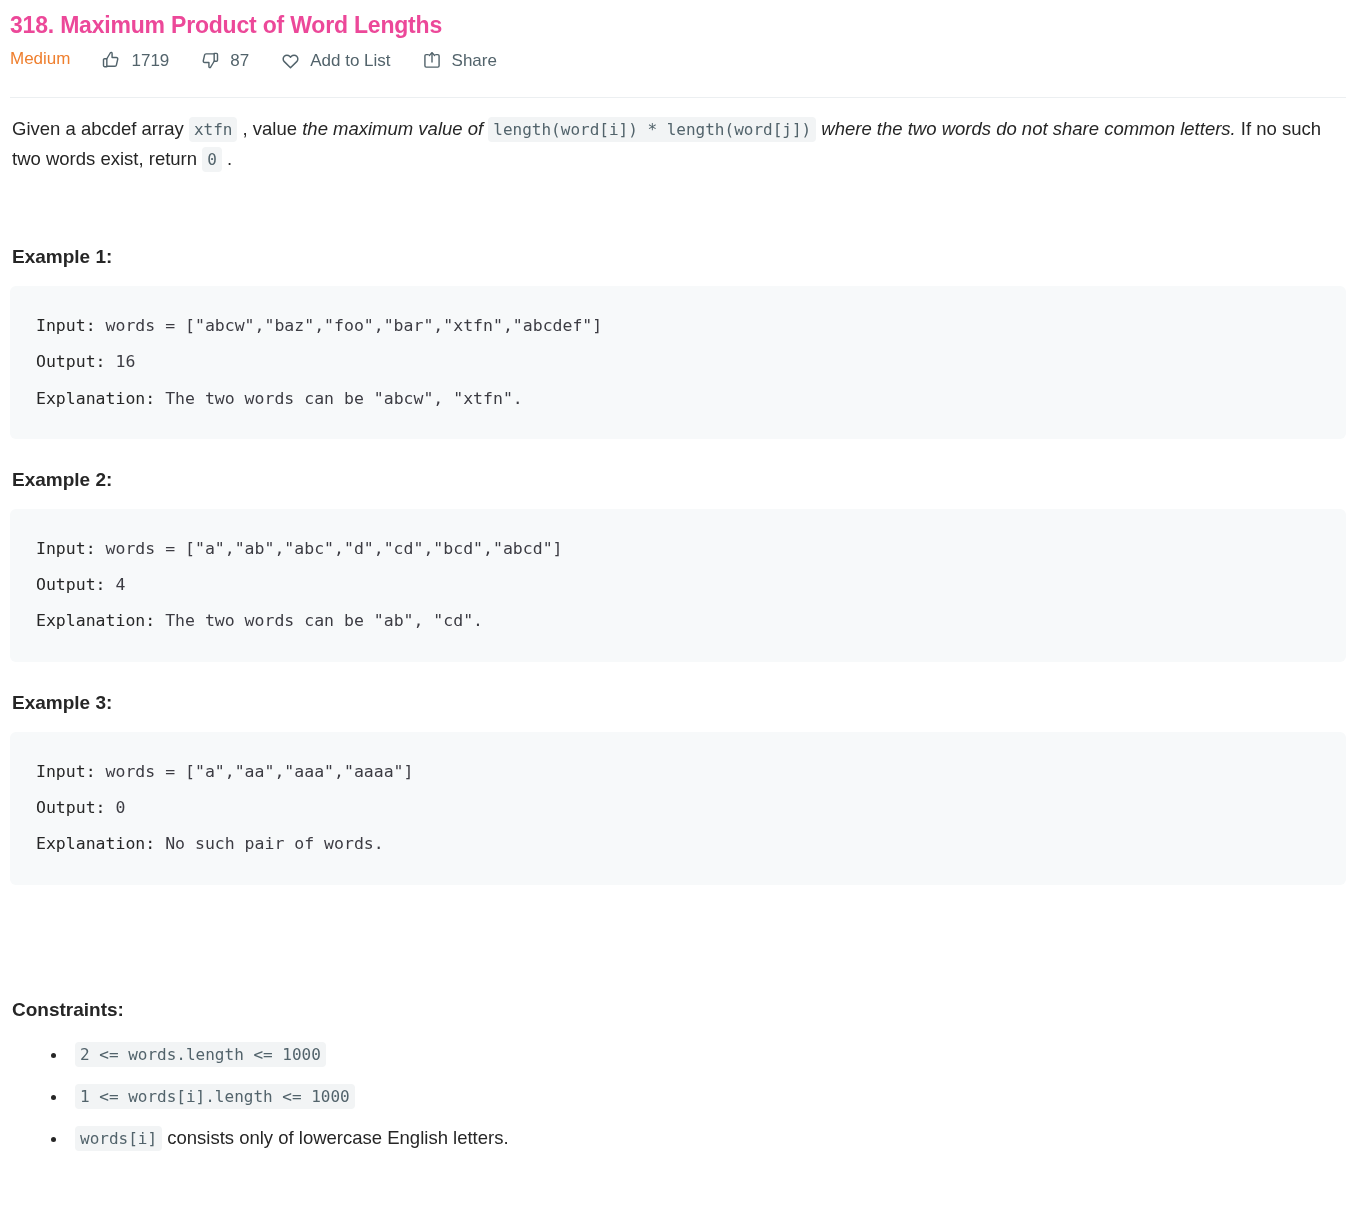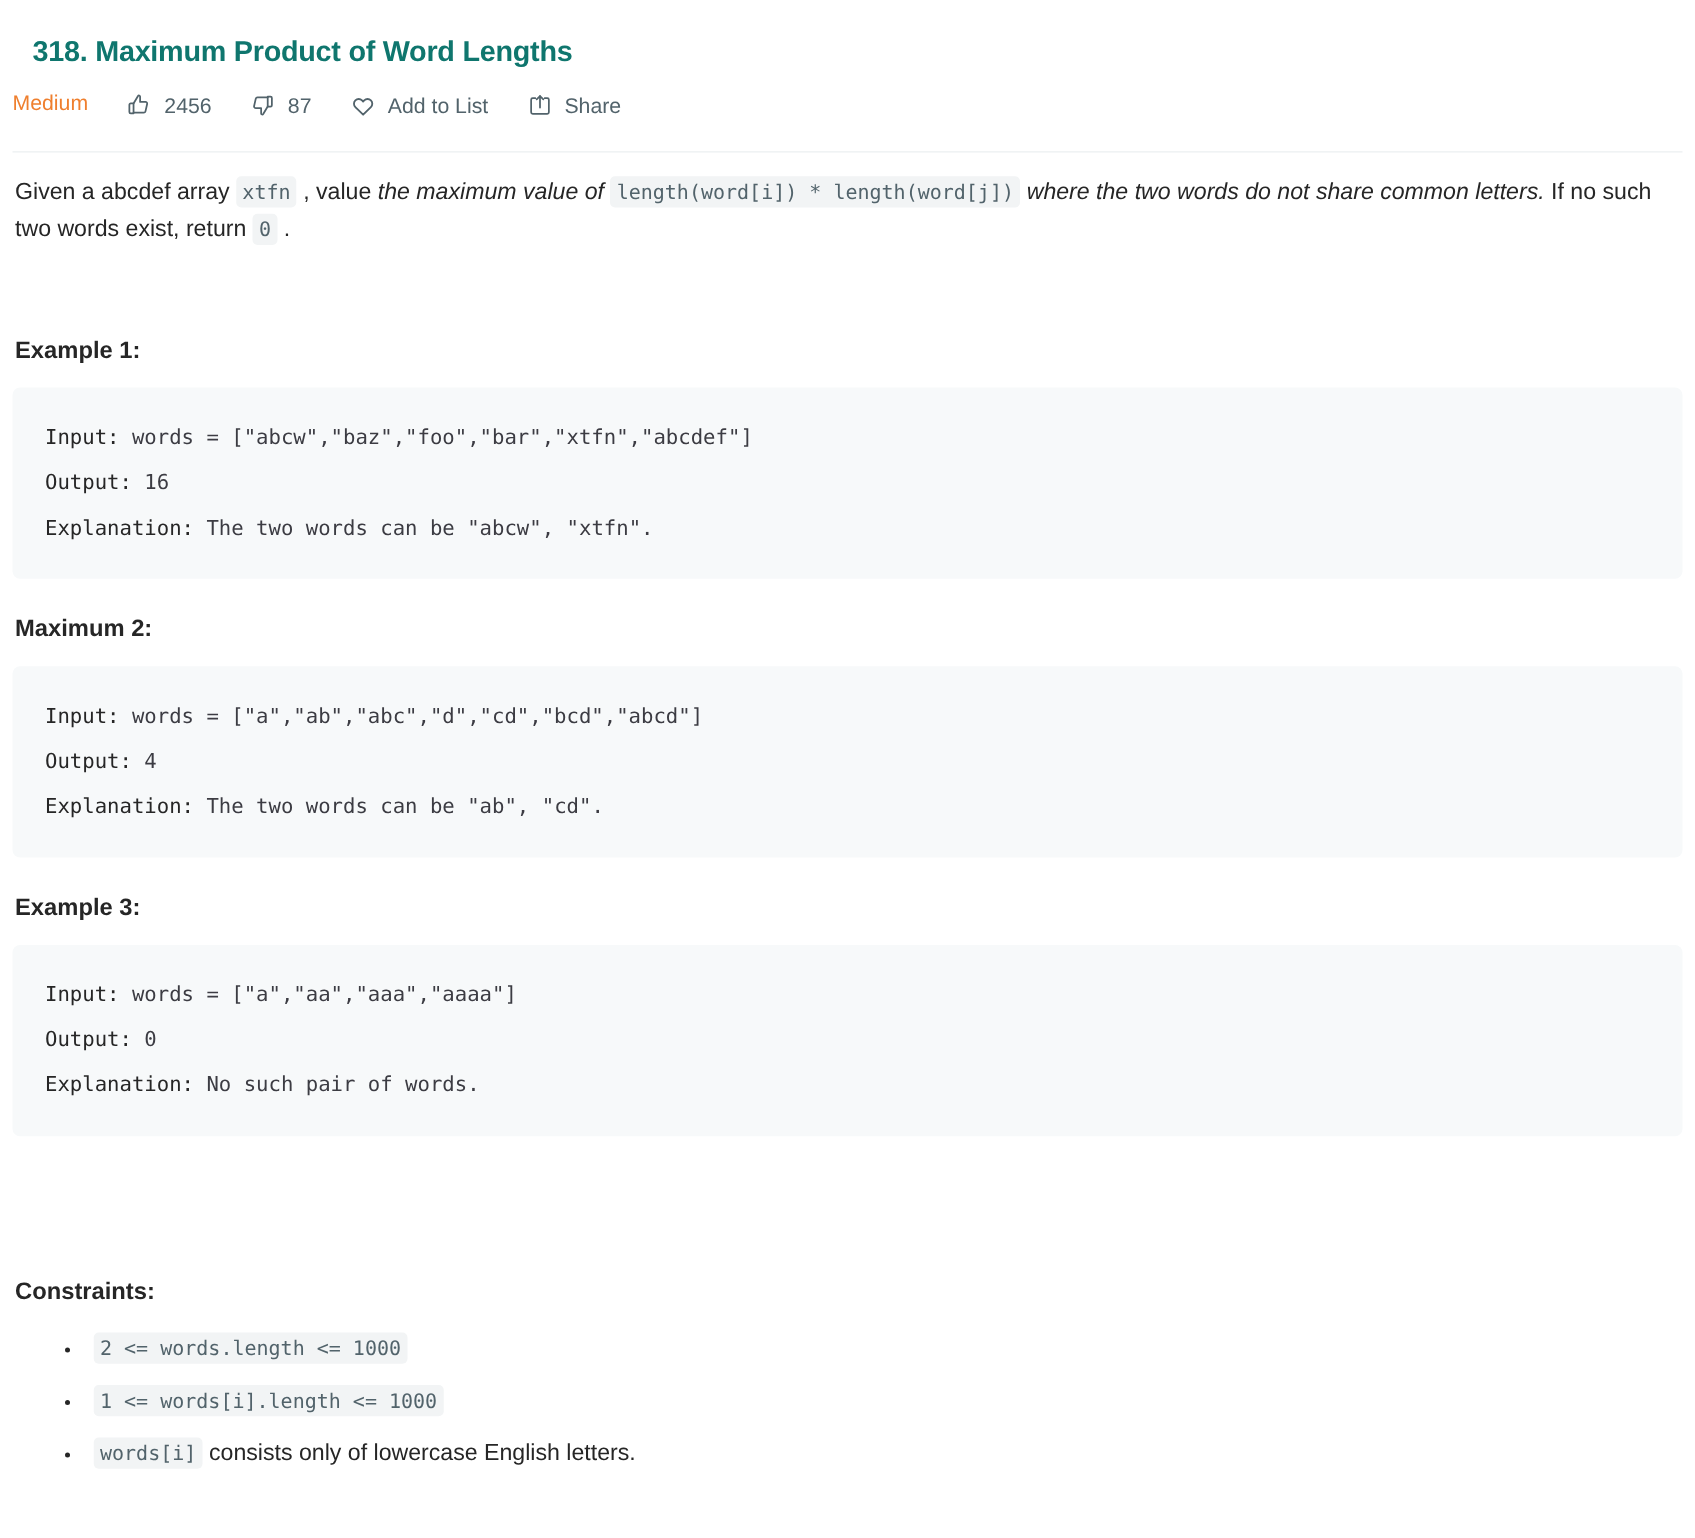--- a/index.html
+++ b/index.html
@@ -17,23 +17,23 @@
   .page {
     width: 1356px;
     box-sizing: border-box;
     padding: 0px 10px 0 10px;
   }
 
   
   .title {
     font-size: 23px;
     font-weight: bold;
-    color: #0f766e;
+    color: #ec4899;
     letter-spacing: -0.2px;
-    margin: 16px;
+    margin: 0;
     padding: 10px 0 0 0;
     line-height: 1.35;
   }
   .meta-row {
     display: flex;
     align-items: flex-start;
     height: 44px;
     margin-top: 8px;
   }
   .difficulty {
@@ -140,21 +140,21 @@
 
     <span class="difficulty">Medium</span>
 
     <div class="meta-item">
       <span class="ico">
         <svg width="20" height="20" viewBox="0 0 24 24" fill="none" stroke="#52636b" stroke-width="1.7" stroke-linecap="round" stroke-linejoin="round">
           <path d="M7 10.5v9.5H4.3A1.3 1.3 0 0 1 3 18.7v-6.9A1.3 1.3 0 0 1 4.3 10.5z"></path>
           <path d="M7 10.5l4.3-7.2a1.1 1.1 0 0 1 2 .6V9h5.1a1.7 1.7 0 0 1 1.65 2.1l-1.6 7A1.7 1.7 0 0 1 16.8 19.4H7"></path>
         </svg>
       </span>
-      <span class="meta-label">2456</span>
+      <span class="meta-label">1719</span>
     </div>
 
     <div class="meta-item">
       <span class="ico">
         <svg width="20" height="20" viewBox="0 0 24 24" fill="none" stroke="#52636b" stroke-width="1.7" stroke-linecap="round" stroke-linejoin="round">
           <path d="M17 13.5V4h2.7A1.3 1.3 0 0 1 21 5.3v6.9a1.3 1.3 0 0 1-1.3 1.3z"></path>
           <path d="M17 13.5l-4.3 7.2a1.1 1.1 0 0 1-2-.6V15H5.6a1.7 1.7 0 0 1-1.65-2.1l1.6-7A1.7 1.7 0 0 1 7.2 4.6H17"></path>
         </svg>
       </span>
       <span class="meta-label">87</span>
@@ -191,21 +191,21 @@
   <div class="gap-lg"></div>
 
   <div class="section-block">
     <div class="section-heading">Example 1:</div>
     <pre class="codeblock"><b>Input:</b><span> words = ["abcw","baz","foo","bar","xtfn","abcdef"]</span>
 <b>Output:</b><span> 16</span>
 <b>Explanation:</b><span> The two words can be "abcw", "xtfn".</span></pre>
   </div>
 
   <div class="section-block">
-    <div class="section-heading">Maximum 2:</div>
+    <div class="section-heading">Example 2:</div>
     <pre class="codeblock"><b>Input:</b><span> words = ["a","ab","abc","d","cd","bcd","abcd"]</span>
 <b>Output:</b><span> 4</span>
 <b>Explanation:</b><span> The two words can be "ab", "cd".</span></pre>
   </div>
 
   <div class="section-block">
     <div class="section-heading">Example 3:</div>
     <pre class="codeblock"><b>Input:</b><span> words = ["a","aa","aaa","aaaa"]</span>
 <b>Output:</b><span> 0</span>
 <b>Explanation:</b><span> No such pair of words.</span></pre>

